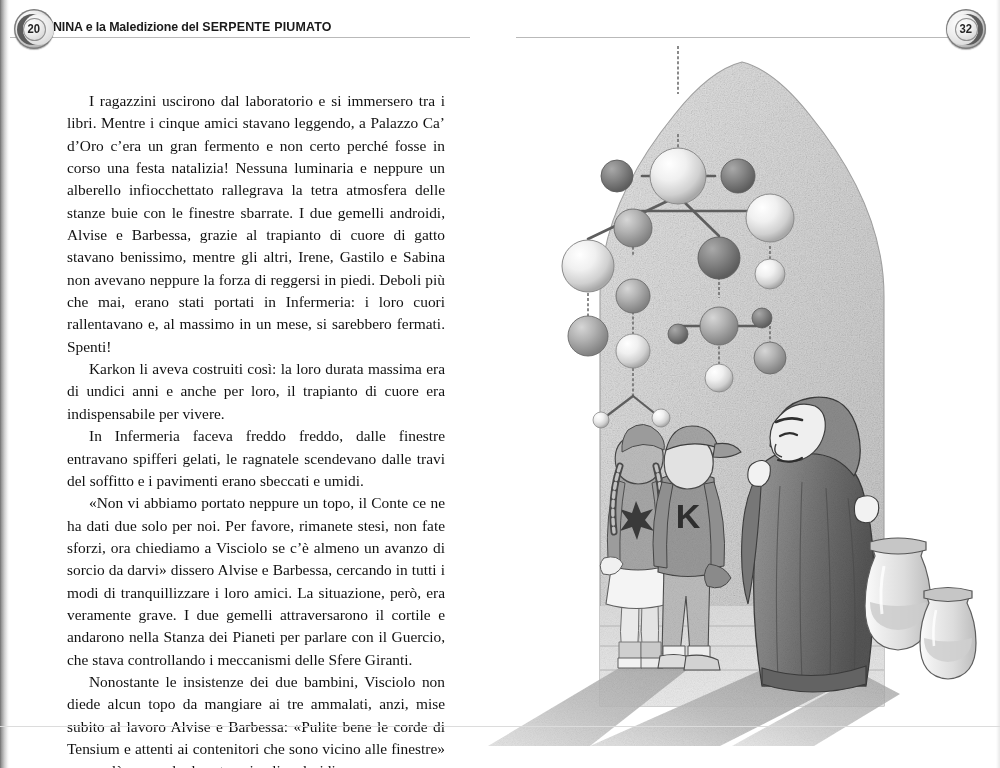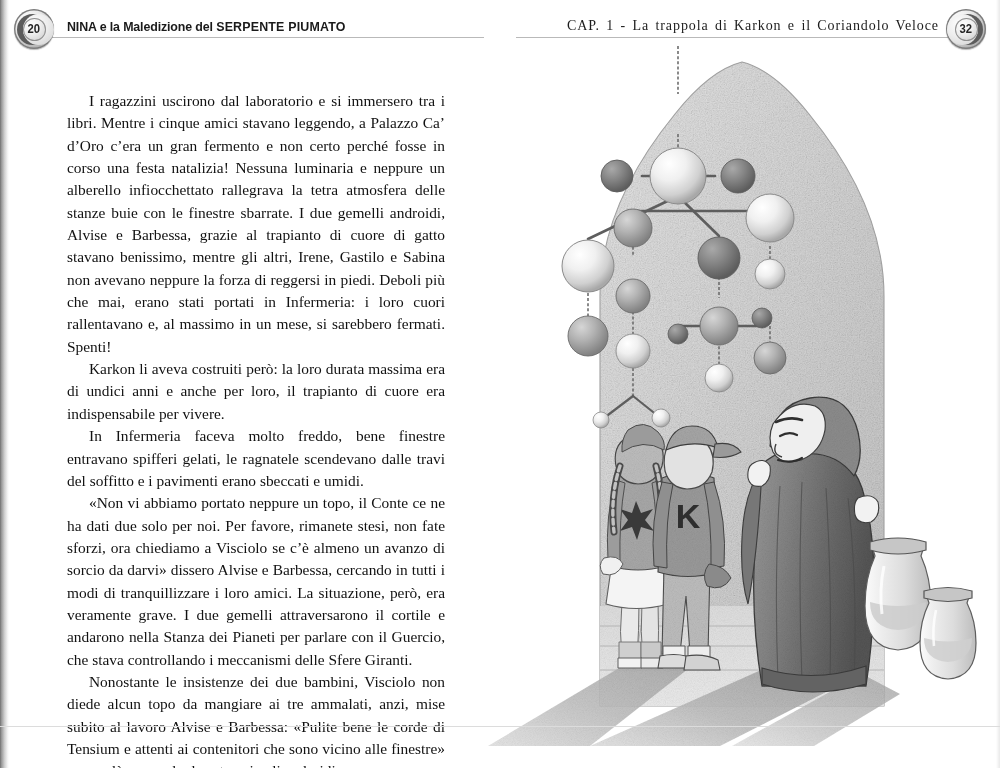--- a/index.html
+++ b/index.html
@@ -39,21 +39,21 @@
     height: 768px;
     background: linear-gradient(to left, #e9e9e9 0%, #ffffff 100%);
   }
 
   
   .header {
     position: absolute;
     top: 0;
     height: 48px;
   }
-  #header-left  { left: 14px;  width: 470px; text-align: center; }
+  #header-left  { left: 0;  width: 470px; text-align: center; }
   #header-right { right: 14px; width: 470px; }
 
   .head-rule {
     position: absolute;
     bottom: 10px;
     height: 1px;
     background: #b9b9b9;
   }
   #header-left  .head-rule { left: 10px;  right: 0; }
   #header-right .head-rule { right: 10px; left: 0; }
@@ -206,35 +206,34 @@
   <div class="pagebadge" id="badge-left">
     <div class="ring"></div>
     <div class="crescent"></div>
     <div class="inner">
       <span class="pnum">20</span>
     </div>
   </div>
 
   <div class="header" id="header-right">
     <div class="head-rule"></div>
-    <div class="head-title">CAP. 1 - La trappola di Karkon e il Coriandolo Veloce</div>
   </div>
 
   <div class="pagebadge" id="badge-right">
     <div class="ring"></div>
     <div class="crescent"></div>
     <div class="inner">
       <span class="pnum">32</span>
     </div>
   </div>
 
   <div id="textcolumn">
     <p>I ragazzini uscirono dal laboratorio e si immersero tra i libri. Mentre i cinque amici stavano leggendo, a Palazzo Ca’ d’Oro c’era un gran fermento e non certo perché fosse in corso una festa natalizia! Nessuna luminaria e neppure un alberello infiocchettato rallegrava la tetra atmosfera delle stanze buie con le finestre sbarrate. I due gemelli androidi, Alvise e Barbessa, grazie al trapianto di cuore di gatto stavano benissimo, mentre gli altri, Irene, Gastilo e Sabina non avevano neppure la forza di reggersi in piedi. Deboli più che mai, erano stati portati in Infermeria: i loro cuori rallentavano e, al massimo in un mese, si sarebbero fermati. Spenti!</p>
-    <p>Karkon li aveva costruiti però: la loro durata massima era di undici anni e anche per loro, il trapianto di cuore era indispensabile per vivere.</p>
-    <p>In Infermeria faceva molto freddo, bene finestre entravano spifferi gelati, le ragnatele scendevano dalle travi del soffitto e i pavimenti erano sbeccati e umidi.</p>
+    <p>Karkon li aveva costruiti così: la loro durata massima era di undici anni e anche per loro, il trapianto di cuore era indispensabile per vivere.</p>
+    <p>In Infermeria faceva freddo freddo, dalle finestre entravano spifferi gelati, le ragnatele scendevano dalle travi del soffitto e i pavimenti erano sbeccati e umidi.</p>
     <p>«Non vi abbiamo portato neppure un topo, il Conte ce ne ha dati due solo per noi. Per favore, rimanete stesi, non fate sforzi, ora chiediamo a Visciolo se c’è almeno un avanzo di sorcio da darvi» dissero Alvise e Barbessa, cercando in tutti i modi di tranquillizzare i loro amici. La situazione, però, era veramente grave. I due gemelli attraversarono il cortile e andarono nella Stanza dei Pianeti per parlare con il Guercio, che stava controllando i meccanismi delle Sfere Giranti.</p>
     <p>Nonostante le insistenze dei due bambini, Visciolo non diede alcun topo da mangiare ai tre ammalati, anzi, mise subito al lavoro Alvise e Barbessa: «Pulite bene le corde di Tensium e attenti ai contenitori che sono vicino alle finestre» comandò passando due stracci agli androidi.</p>
 
   </div>
 
   <div id="illustration">
     <svg width="530" height="700" viewBox="0 0 530 700" xmlns="http://www.w3.org/2000/svg">
       <defs>
 
         <filter id="grain" x="-5%" y="-5%" width="110%" height="110%">

